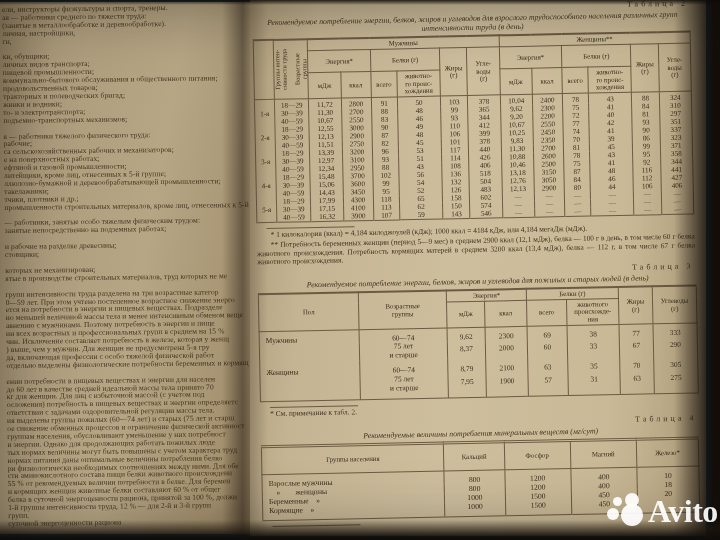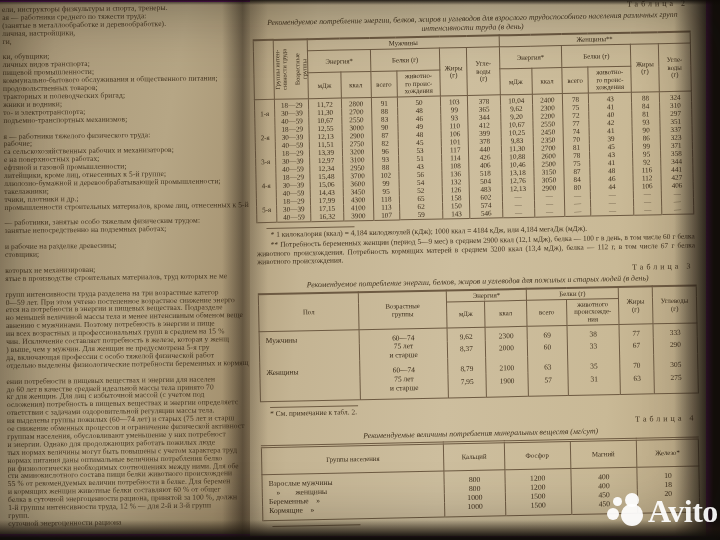--- a/index.html
+++ b/index.html
@@ -1,16 +1,16 @@
 <!DOCTYPE html>
 <html><head>
 <meta charset="utf-8">
 <style>
   html,body{margin:0;padding:0;background:#100d0a;}
-  .photo{position:relative;width:720px;height:540px;overflow:hidden;background:#a21caf;
+  .photo{position:relative;width:720px;height:540px;overflow:hidden;background:#0c4a6e;
          font-family:"Liberation Serif","DejaVu Serif",serif;}
   
   .left-page{position:absolute;left:0;top:2px;width:250px;height:532px;z-index:1;overflow:hidden;
     background:linear-gradient(100deg,#9c8a6a 0%,#ad9c7c 18%,#b6a685 55%,#a4916f 88%,#8a775a 100%);}
   .left-text{position:absolute;left:2px;top:4px;transform:rotate(-0.7deg);transform-origin:0 0;
     color:#42331f;}
   .lp-line{font-size:7.5px;line-height:7.9px;white-space:nowrap;letter-spacing:0.1px;}
   .right-page{position:absolute;left:250px;top:0;width:456px;height:536px;z-index:1;overflow:hidden;
     background:linear-gradient(94deg,#af9d7b 0%,#c4b493 14%,#cdbe9e 45%,#c9b996 78%,#b4a27f 100%);}
   .right-content{position:absolute;left:2px;top:2px;width:440px;transform:rotate(-1.15deg);

